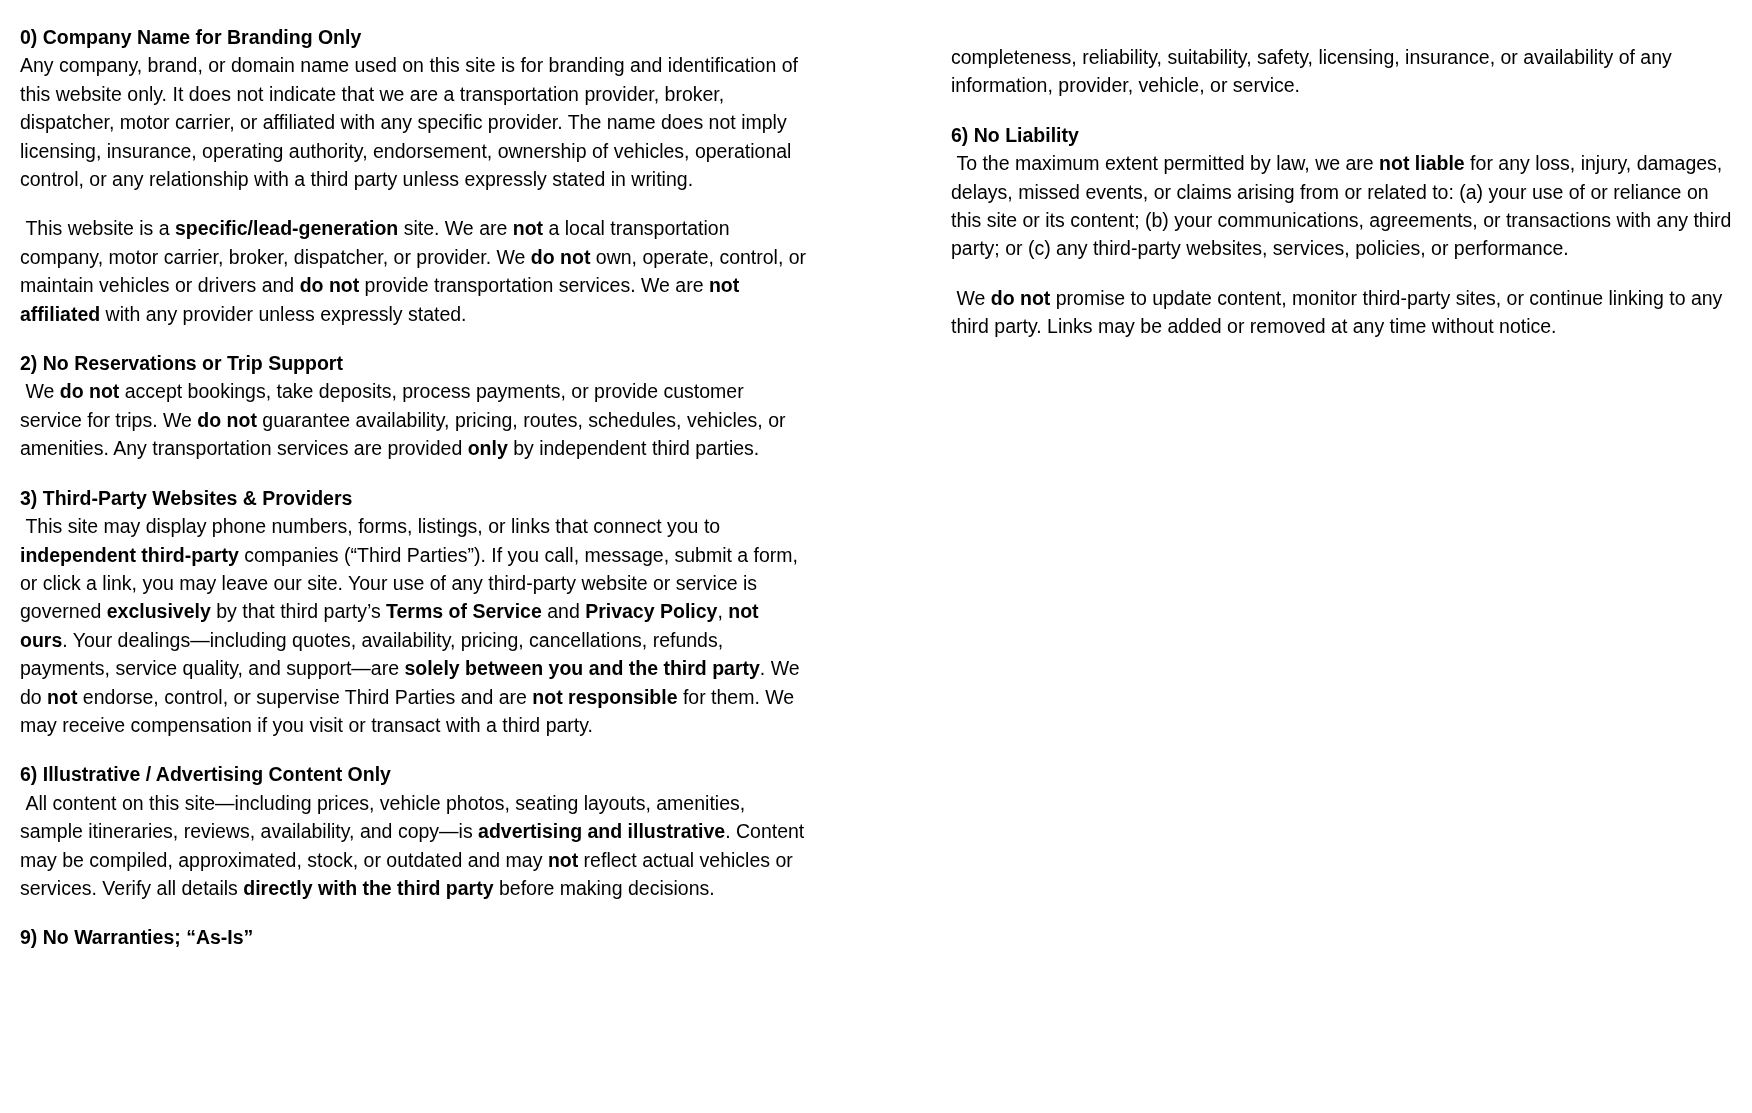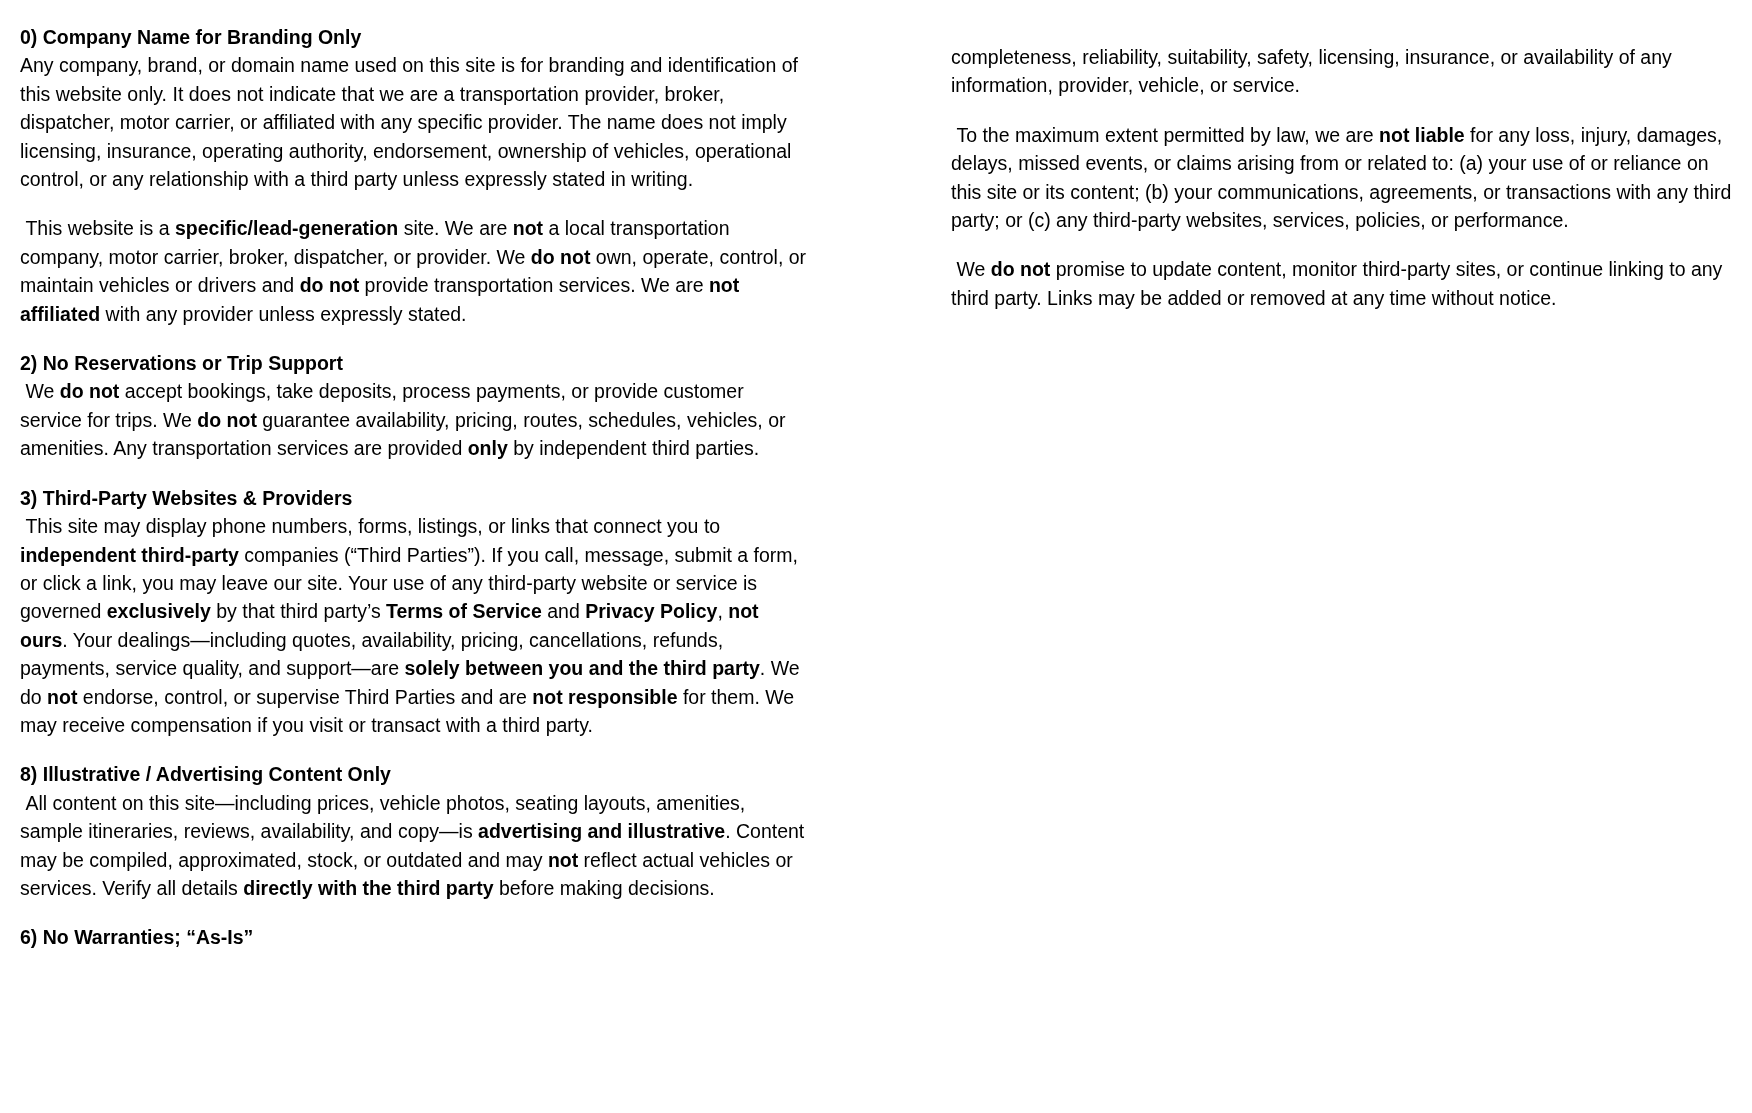--- a/index.html
+++ b/index.html
@@ -50,31 +50,32 @@
       </section>
       <section class="section">
         <h3>2) No Reservations or Trip Support</h3>
         <p> We <b>do not</b> accept bookings, take deposits, process payments, or provide customer service for trips. We <b>do not</b> guarantee availability, pricing, routes, schedules, vehicles, or amenities. Any transportation services are provided <b>only</b> by independent third parties.</p>
       </section>
       <section class="section">
         <h3>3) Third-Party Websites &amp; Providers</h3>
         <p> This site may display phone numbers, forms, listings, or links that connect you to <b>independent third-party</b> companies (“Third Parties”). If you call, message, submit a form, or click a link, you may leave our site. Your use of any third-party website or service is governed <b>exclusively</b> by that third party’s <b>Terms of Service</b> and <b>Privacy Policy</b>, <b>not ours</b>. Your dealings—including quotes, availability, pricing, cancellations, refunds, payments, service quality, and support—are <b>solely between you and the third party</b>. We do <b>not</b> endorse, control, or supervise Third Parties and are <b>not responsible</b> for them. We may receive compensation if you visit or transact with a third party.</p>
       </section>
       <section class="section">
-        <h3>8) Illustrative / Advertising Content Only</h3>
+        <h3>6) Illustrative / Advertising Content Only</h3>
         <p> All content on this site—including prices, vehicle photos, seating layouts, amenities, sample itineraries, reviews, availability, and copy—is <b>advertising and illustrative</b>. Content may be compiled, approximated, stock, or outdated and may <b>not</b> reflect actual vehicles or services. Verify all details <b>directly with the third party</b> before making decisions.</p>
       </section>
       <section class="section">
-        <h3>6) No Warranties; “As-Is”</h3>
+        <h3>9) No Warranties; “As-Is”</h3>
       </section>
     </div>
   <div class="column column-right">
       <section class="section">
         <p>completeness, reliability, suitability, safety, licensing, insurance, or availability of any information, provider, vehicle, or service.</p>
       </section>
       <section class="section">
+        <h3>6) No Liability</h3>
         <p> To the maximum extent permitted by law, we are <b>not liable</b> for any loss, injury, damages, delays, missed events, or claims arising from or related to: (a) your use of or reliance on this site or its content; (b) your communications, agreements, or transactions with any third party; or (c) any third-party websites, services, policies, or performance.</p>
       </section>
       <section class="section">
         <p> We <b>do not</b> promise to update content, monitor third-party sites, or continue linking to any third party. Links may be added or removed at any time without notice.</p>
       </section>
     </div>
 </main>
 
 </body></html>

